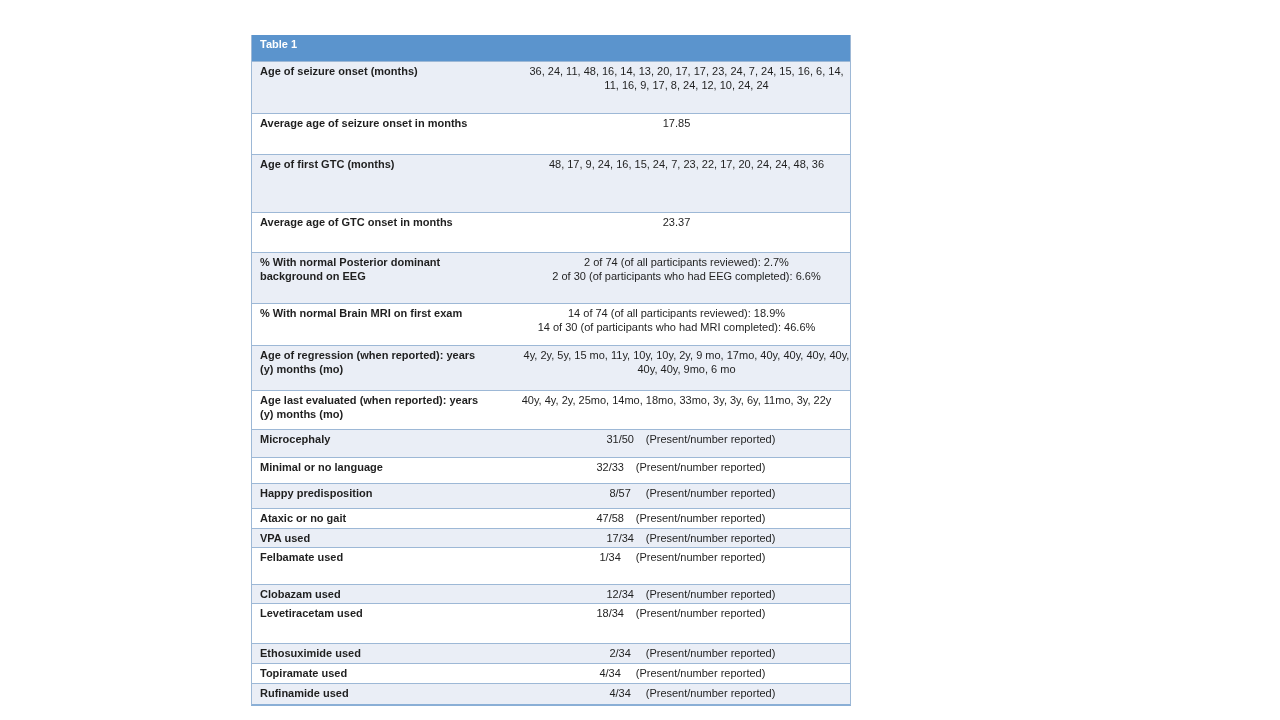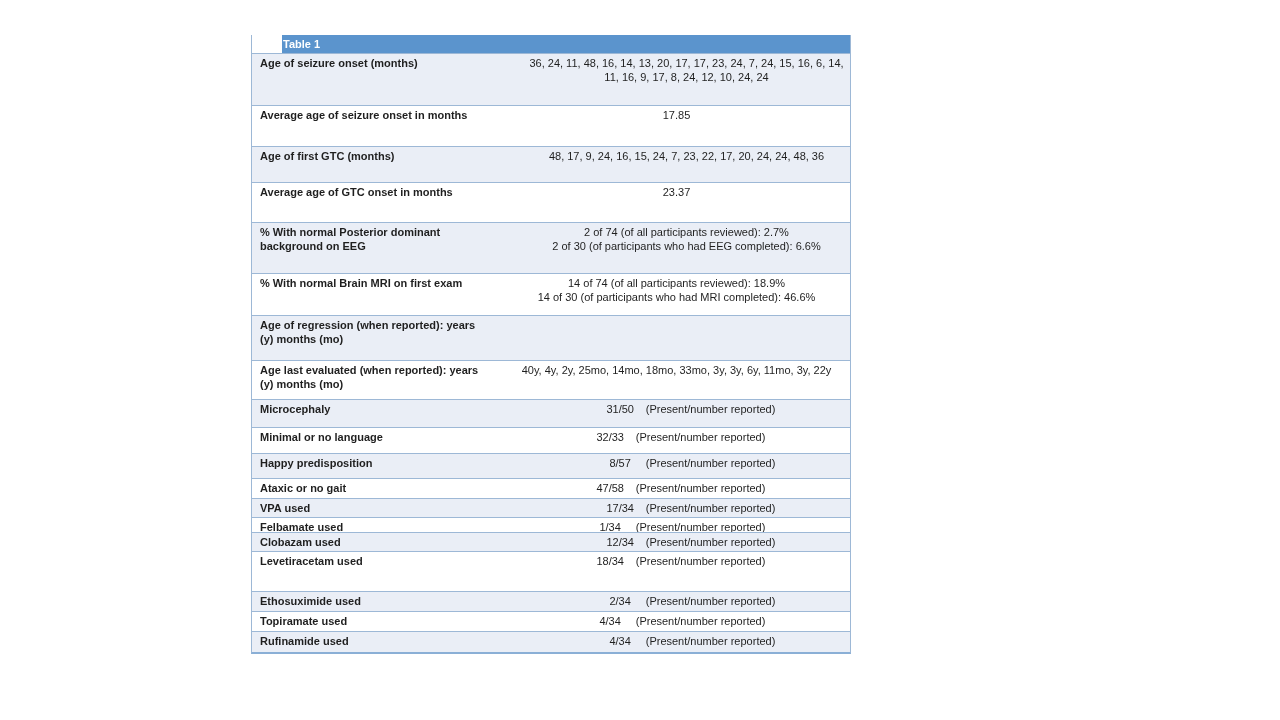--- a/index.html
+++ b/index.html
@@ -17,28 +17,27 @@
     left: 251px;
     top: 35px;
     width: 600px;
     box-sizing: border-box;
     border-left: 1px solid var(--border, #9db8d6);
     border-right: 1px solid var(--border, #9db8d6);
     border-bottom: 2px solid var(--outer-border, #8aafd6);
   }
   .title-bar {
     box-sizing: border-box;
-    height: 18px;
+    height: 26px;
     background: var(--header-bg, #5b94cd);
     color: var(--header-text, #ffffff);
     font-size: 11px;
     font-weight: bold;
-    padding: 2px 8px 0 1px;
+    padding: 2px 8px 0 8px;
     line-height: 14px;
-    margin-left: 30px;
   }
   .row {
     box-sizing: border-box;
     display: flex;
     border-top: 1px solid var(--border, #9db8d6);
     background: var(--row-bg, #ffffff);
     overflow: hidden;
   }
   .row.band { background: var(--band-bg, #eaeef6); gap: 20px; }
   .cell {
@@ -74,21 +73,21 @@
     <div class="row band" style="height:52px">
       <div class="cell label">Age of seizure onset (months)</div>
       <div class="cell value">36, 24, 11, 48, 16, 14, 13, 20, 17, 17, 23, 24, 7, 24, 15, 16, 6, 14, 11, 16, 9, 17, 8, 24, 12, 10, 24, 24</div>
     </div>
 
     <div class="row" style="height:41px">
       <div class="cell label">Average age of seizure onset in months</div>
       <div class="cell value">17.85</div>
     </div>
 
-    <div class="row band" style="height:36px">
+    <div class="row band" style="height:58px">
       <div class="cell label">Age of first GTC (months)</div>
       <div class="cell value">48, 17, 9, 24, 16, 15, 24, 7, 23, 22, 17, 20, 24, 24, 48, 36</div>
     </div>
 
     <div class="row" style="height:40px">
       <div class="cell label">Average age of GTC onset in months</div>
       <div class="cell value">23.37</div>
     </div>
 
     <div class="row band" style="height:51px">
@@ -102,20 +101,21 @@
     <div class="row" style="height:42px">
       <div class="cell label">% With normal Brain MRI on first exam</div>
       <div class="cell value">
         <div>14 of 74 (of all participants reviewed): 18.9%</div>
         <div>14 of 30 (of participants who had MRI completed): 46.6%</div>
       </div>
     </div>
 
     <div class="row band" style="height:45px">
       <div class="cell label">Age of regression (when reported): years (y) months (mo)</div>
+      <div class="cell value">4y, 2y, 5y, 15 mo, 11y, 10y, 10y, 2y, 9 mo, 17mo, 40y, 40y, 40y, 40y, 40y, 40y, 9mo, 6 mo</div>
     </div>
 
     <div class="row" style="height:39px">
       <div class="cell label">Age last evaluated (when reported): years (y) months (mo)</div>
       <div class="cell value">40y, 4y, 2y, 25mo, 14mo, 18mo, 33mo, 3y, 3y, 6y, 11mo, 3y, 22y</div>
     </div>
 
     <div class="row band" style="height:28px">
       <div class="cell label">Microcephaly</div>
       <div class="cell value">
@@ -149,21 +149,21 @@
     </div>
 
     <div class="row band" style="height:19px">
       <div class="cell label">VPA used</div>
       <div class="cell value">
         <span class="fraction">17/34</span>
         <span>(Present/number reported)</span>
       </div>
     </div>
 
-    <div class="row" style="height:15px">
+    <div class="row" style="height:37px">
       <div class="cell label">Felbamate used</div>
       <div class="cell value">
         <span class="fraction">1/34</span>
         <span>(Present/number reported)</span>
       </div>
     </div>
 
     <div class="row band" style="height:19px">
       <div class="cell label">Clobazam used</div>
       <div class="cell value">

